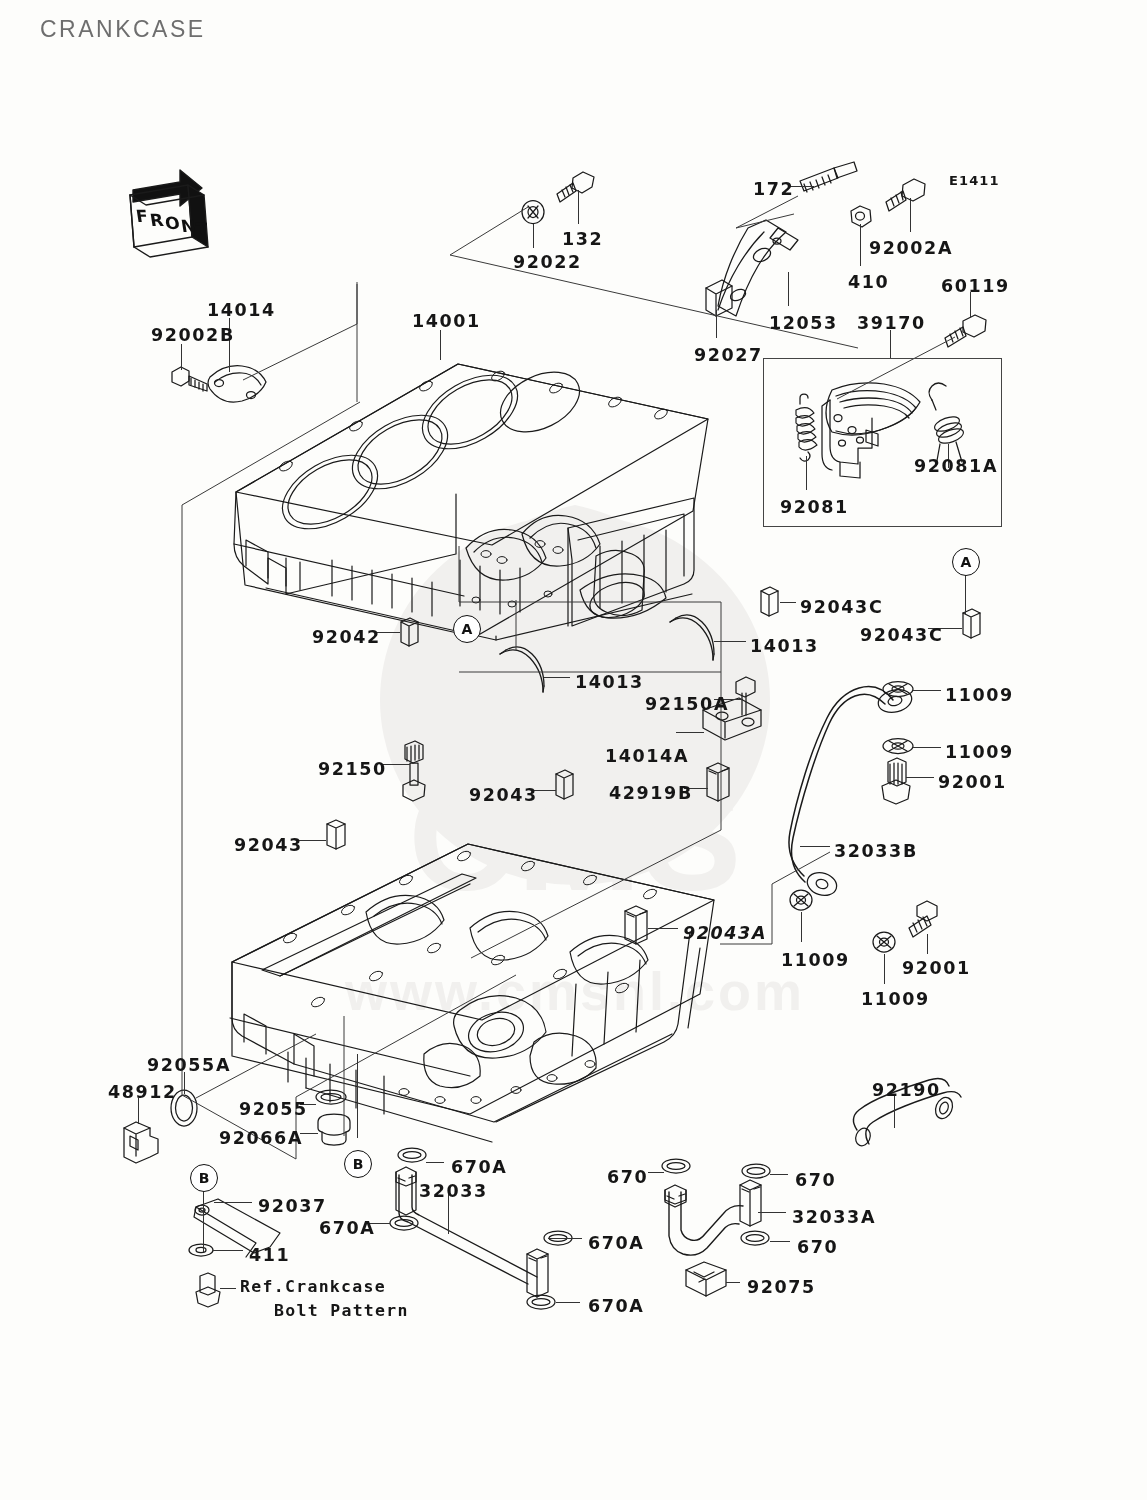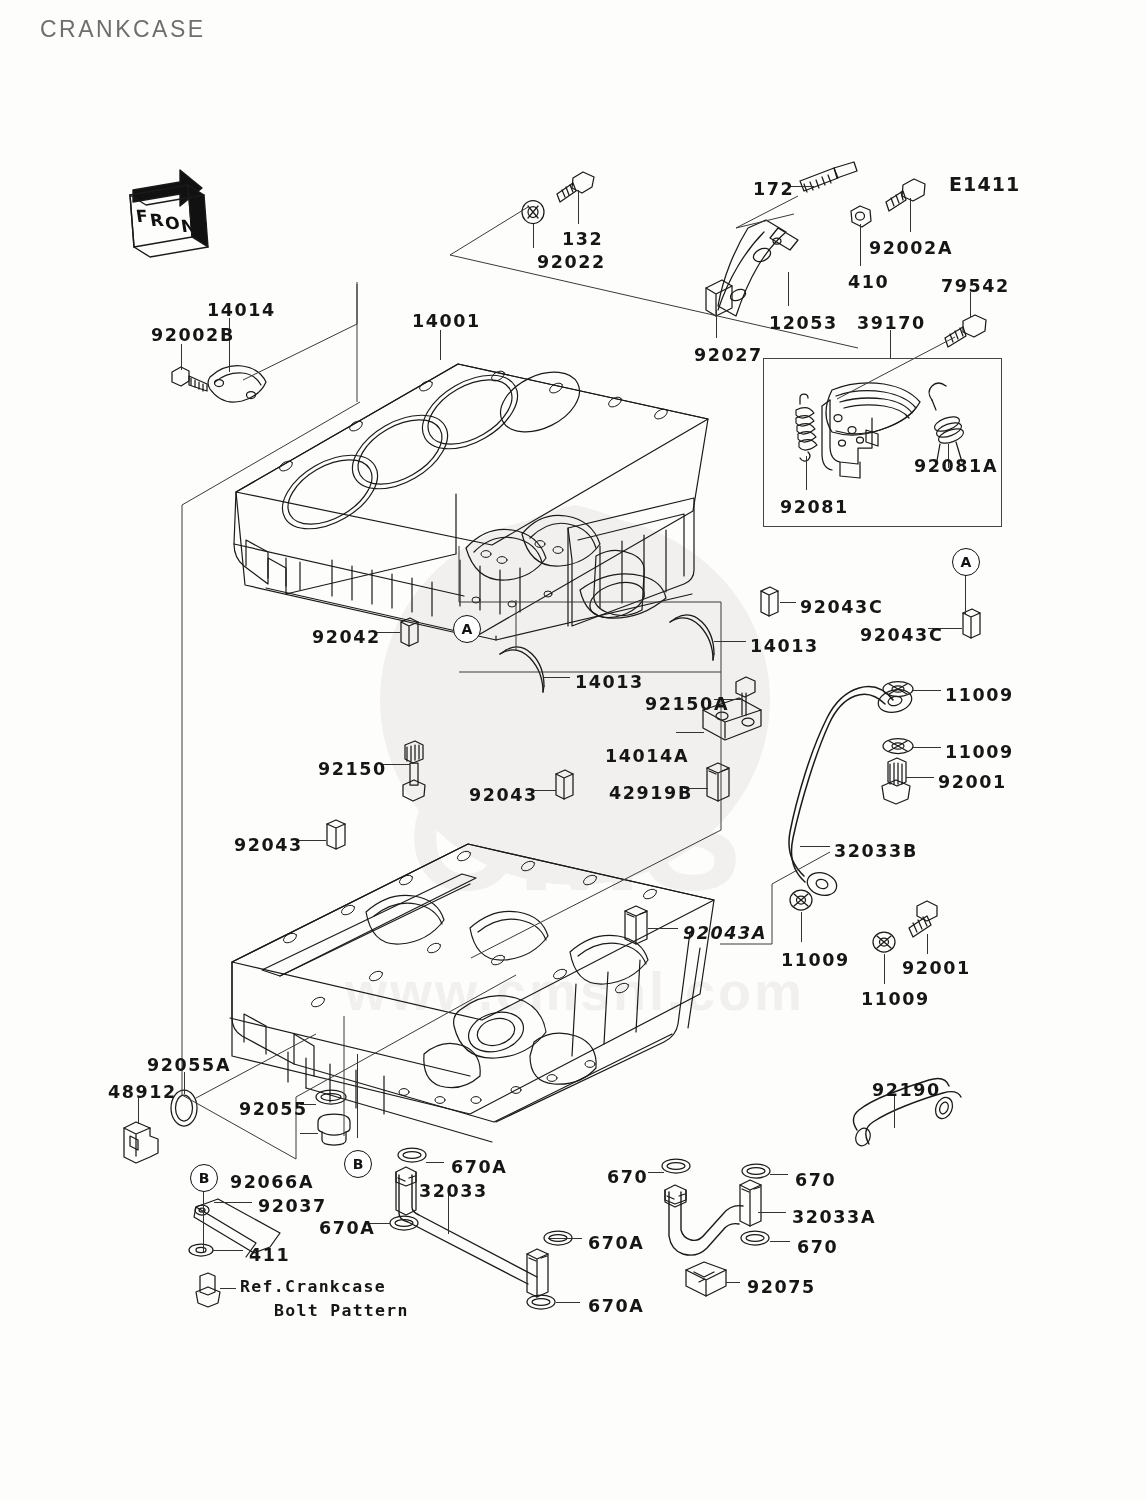--- a/index.html
+++ b/index.html
@@ -13,21 +13,21 @@
     font-weight:400;}
 
   
   .footer{position:absolute;left:0;top:1437px;width:1147px;text-align:center;
     color:#cc0000;font-size:40px;font-family:"Liberation Sans",sans-serif;
     font-weight:700;letter-spacing:-0.5px;}
 
   
   .lbl{position:absolute;font-family:"DejaVu Sans",sans-serif;font-weight:700;
     font-size:17.5px;color:#161616;white-space:nowrap;letter-spacing:1.6px;}
-  .lbl.sm{font-size:19px;letter-spacing:1.1px;}
+  .lbl.sm{font-size:13px;letter-spacing:1.1px;}
   .lbl.ref{font-weight:700;font-size:16.5px;letter-spacing:1.3px;
     font-family:"DejaVu Sans Mono",monospace;}
 
   
   .bubble{position:absolute;width:26px;height:26px;border:1.6px solid #111;
     border-radius:50%;background:#fff;font-size:14px;font-weight:700;
     display:flex;align-items:center;justify-content:center;color:#111;
     font-family:"DejaVu Sans",sans-serif;}
 
   
@@ -591,27 +591,27 @@
   <div class="box" style="left:763px;top:358px;width:237px;height:167px;"></div>
 
   <div class="bubble" style="left:453px;top:615px;">A</div>
   <div class="bubble" style="left:952px;top:548px;">A</div>
   <div class="bubble" style="left:190px;top:1164px;">B</div>
   <div class="bubble" style="left:344px;top:1150px;">B</div>
 
   <div class="lbl" style="left:207px;top:300px;">14014</div>
   <div class="lbl" style="left:151px;top:325px;">92002B</div>
   <div class="lbl" style="left:412px;top:311px;">14001</div>
-  <div class="lbl" style="left:537px;top:252px;">92022</div>
+  <div class="lbl" style="left:513px;top:252px;">92022</div>
   <div class="lbl" style="left:562px;top:229px;">132</div>
   <div class="lbl" style="left:753px;top:179px;text-align:right;">172</div>
   <div class="lbl sm" style="left:949px;top:173px;">E1411</div>
   <div class="lbl" style="left:869px;top:238px;">92002A</div>
   <div class="lbl" style="left:848px;top:272px;">410</div>
-  <div class="lbl" style="left:941px;top:276px;">79542</div>
+  <div class="lbl" style="left:941px;top:276px;">60119</div>
   <div class="lbl" style="left:769px;top:313px;">12053</div>
   <div class="lbl" style="left:857px;top:313px;">39170</div>
   <div class="lbl" style="left:694px;top:345px;">92027</div>
   <div class="lbl" style="left:914px;top:456px;">92081A</div>
   <div class="lbl" style="left:780px;top:497px;">92081</div>
   <div class="lbl" style="left:800px;top:597px;">92043C</div>
   <div class="lbl" style="left:860px;top:625px;">92043C</div>
   <div class="lbl" style="left:312px;top:627px;">92042</div>
   <div class="lbl" style="left:750px;top:636px;">14013</div>
   <div class="lbl" style="left:575px;top:672px;">14013</div>
@@ -626,21 +626,21 @@
   <div class="lbl" style="left:234px;top:835px;">92043</div>
   <div class="lbl" style="left:834px;top:841px;">32033B</div>
   <div class="lbl" style="left:683px;top:923px;font-style:italic;">92043A</div>
   <div class="lbl" style="left:781px;top:950px;">11009</div>
   <div class="lbl" style="left:902px;top:958px;">92001</div>
   <div class="lbl" style="left:861px;top:989px;">11009</div>
   <div class="lbl" style="left:147px;top:1055px;">92055A</div>
   <div class="lbl" style="left:108px;top:1082px;">48912</div>
   <div class="lbl" style="left:872px;top:1080px;">92190</div>
   <div class="lbl" style="left:239px;top:1099px;">92055</div>
-  <div class="lbl" style="left:230px;top:1128px;margin-top:44px;">92066A</div>
+  <div class="lbl" style="left:219px;top:1128px;">92066A</div>
   <div class="lbl" style="left:451px;top:1157px;">670A</div>
   <div class="lbl" style="left:419px;top:1181px;">32033</div>
   <div class="lbl" style="left:607px;top:1167px;">670</div>
   <div class="lbl" style="left:795px;top:1170px;">670</div>
   <div class="lbl" style="left:258px;top:1196px;">92037</div>
   <div class="lbl" style="left:792px;top:1207px;">32033A</div>
   <div class="lbl" style="left:319px;top:1218px;">670A</div>
   <div class="lbl" style="left:588px;top:1233px;">670A</div>
   <div class="lbl" style="left:797px;top:1237px;">670</div>
   <div class="lbl" style="left:249px;top:1245px;">411</div>

